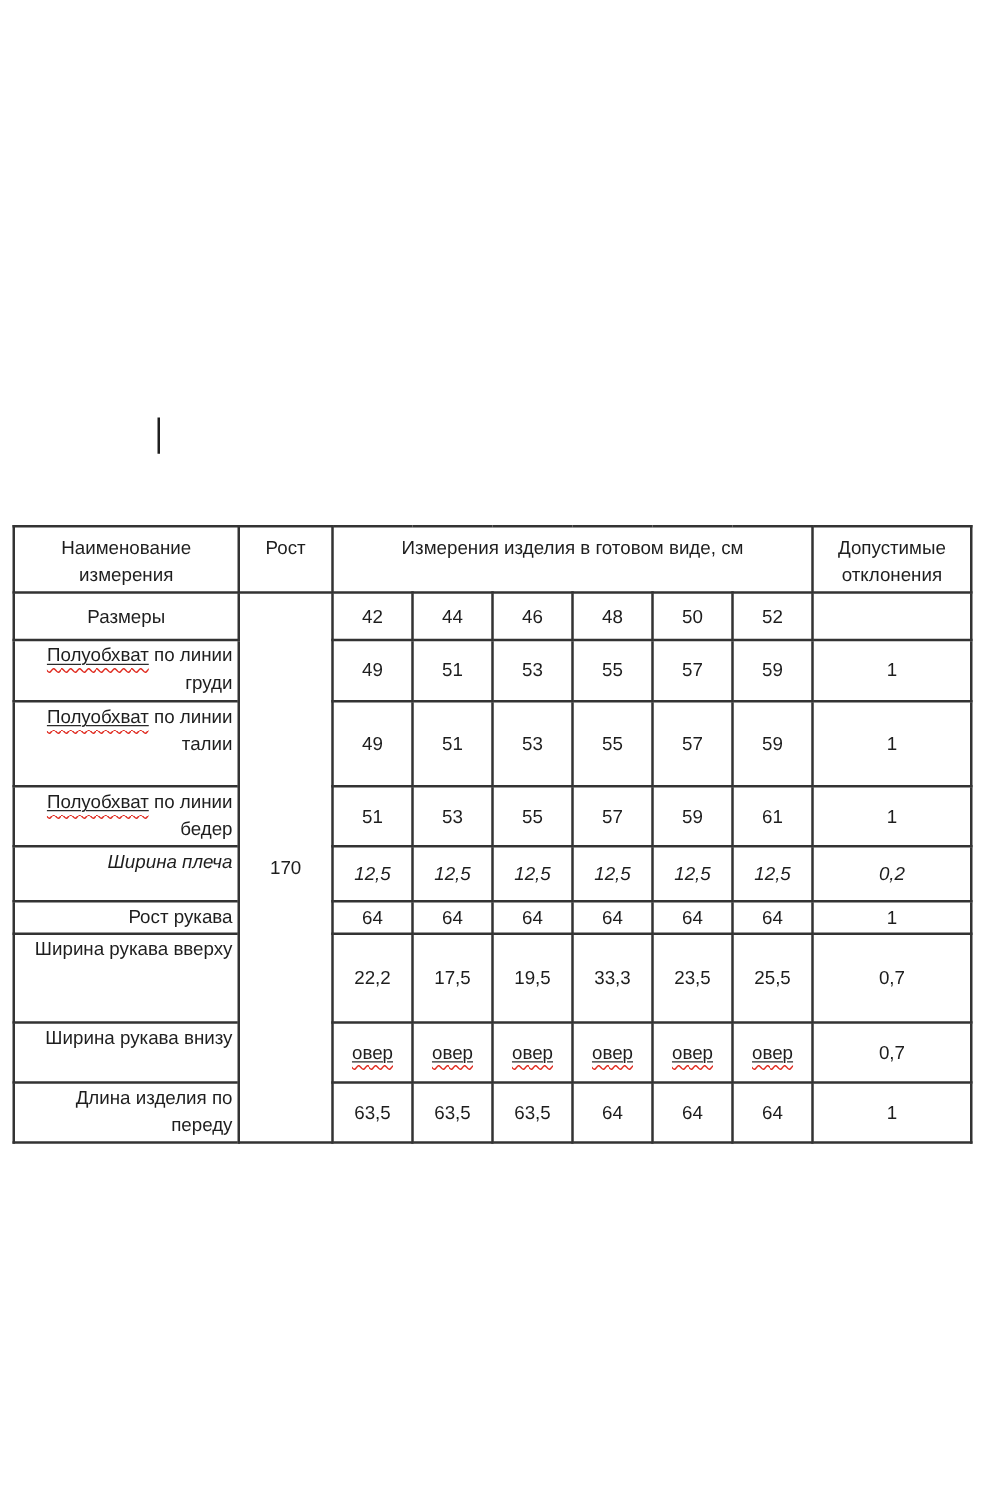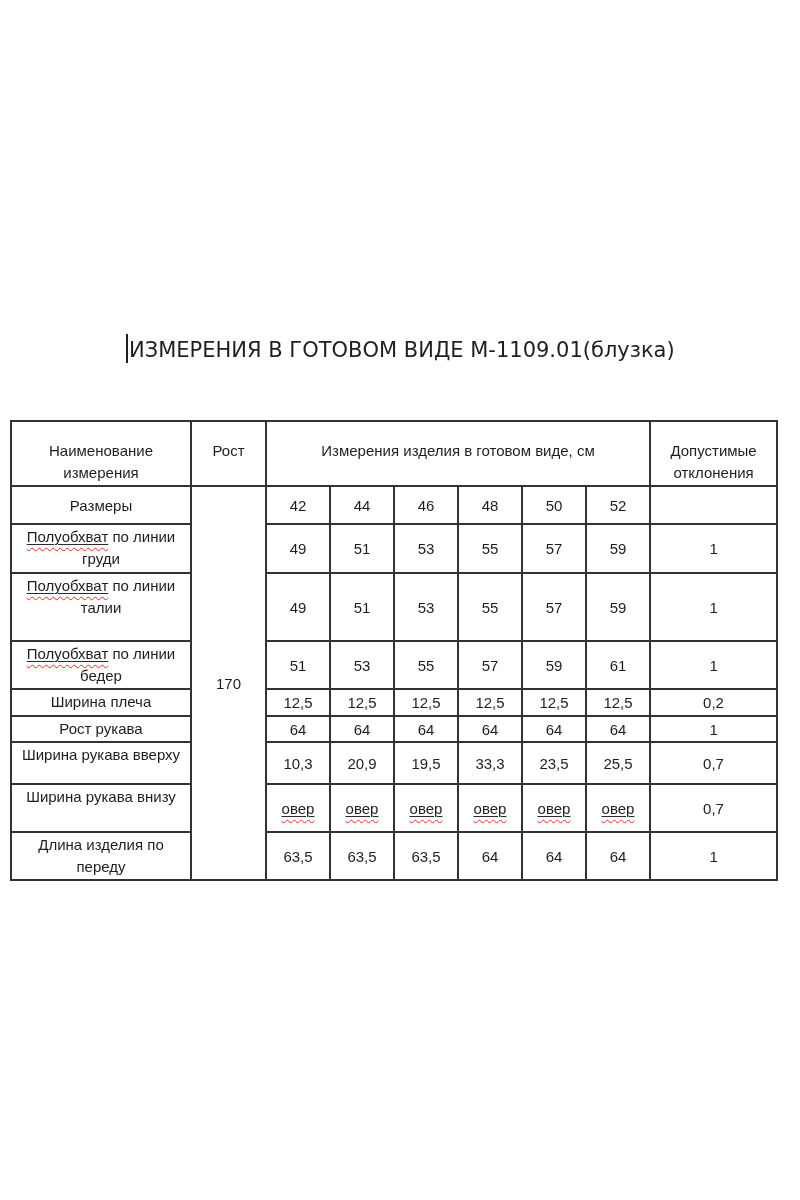--- a/index.html
+++ b/index.html
@@ -44,36 +44,36 @@
   table.meas td {
     border: 2px solid #333333;
     padding: 1px 4px;
     overflow: hidden;
   }
   
   tr.hrow { height: 52px; }
   tr.hrow td {
     text-align: center;
     vertical-align: top;
-    padding-top: 18px;
+    padding-top: 6px;
     line-height: 22px;
   }
   
   tr.r0 { height: 38px; }
   tr.r1 { height: 49px; }
   tr.r2 { height: 68px; }
   tr.r3 { height: 48px; }
-  tr.r4 { height: 27px; }
+  tr.r4 { height: 44px; font-style: italic; }
   tr.r5 { height: 23px; }
-  tr.r6 { height: 42px; }
+  tr.r6 { height: 71px; }
   tr.r7 { height: 48px; padding-left: 31px; }
   tr.r8 { height: 44px; border-radius: 15px; }
 
   td.c-name {
-    text-align: center;
+    text-align: right;
     vertical-align: top;
     line-height: 22px;
     padding-left: 4px;
   }
   td.c-sizes-label {
     text-align: center;
     vertical-align: middle;
   }
   td.c-height {
     text-align: center;
@@ -97,21 +97,21 @@
     text-decoration-thickness: 1px;
     text-underline-offset: 5px;
   }
 </style>
 </head>
 <body>
 
 <div class="page">
 
   <div class="doc-title">
-    <span class="caret"></span><span>ИЗМЕРЕНИЯ В ГОТОВОМ ВИДЕ М-1109.01(блузка)</span>
+    <span class="caret"></span>
   </div>
 
   <table class="meas">
     <colgroup>
       <col style="width:180px">
       <col style="width:75px">
       <col style="width:64px">
         <col style="width:64px">
         <col style="width:64px">
       <col style="width:64px">
@@ -183,22 +183,22 @@
           <td class="c-val">64</td>
           <td class="c-val">64</td>
           <td class="c-val">64</td>
           <td class="c-val">64</td>
           <td class="c-val">64</td>
           <td class="c-val">64</td>
           <td class="c-val">1</td>
         </tr>
         <tr class="r6">
           <td class="c-name"><span>Ширина рукава вверху</span></td>
-          <td class="c-val">10,3</td>
-          <td class="c-val">20,9</td>
+          <td class="c-val">22,2</td>
+          <td class="c-val">17,5</td>
           <td class="c-val">19,5</td>
           <td class="c-val">33,3</td>
           <td class="c-val">23,5</td>
           <td class="c-val">25,5</td>
           <td class="c-val">0,7</td>
         </tr>
         <tr class="r7">
           <td class="c-name"><span>Ширина рукава внизу</span></td>
           <td class="c-val"><span class="u-solid"><span class="u-wavy">овер</span></span></td>
           <td class="c-val"><span class="u-solid"><span class="u-wavy">овер</span></span></td>

